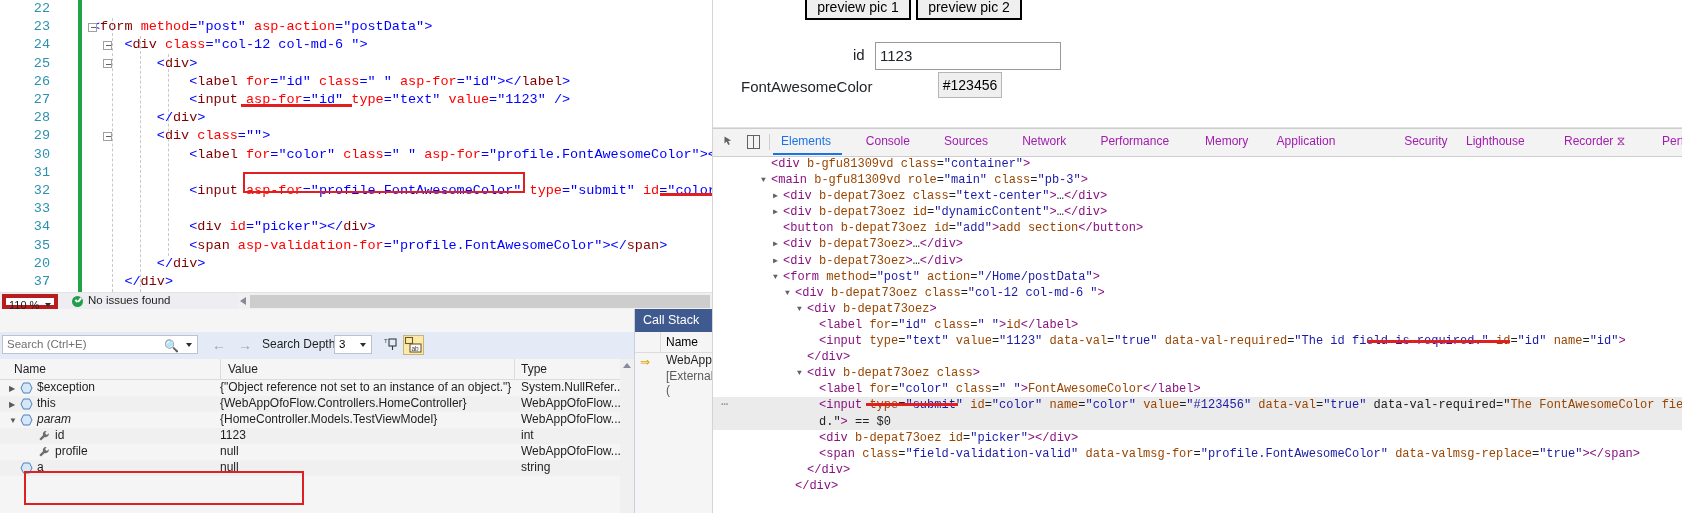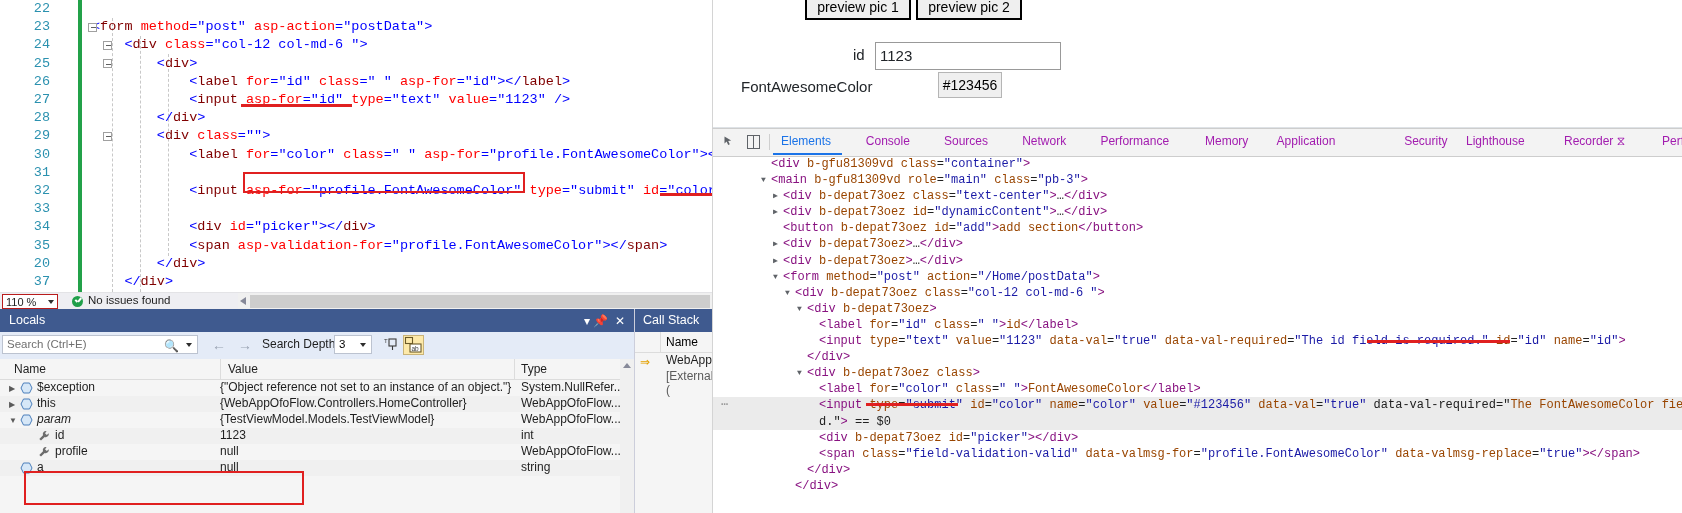--- a/index.html
+++ b/index.html
@@ -18,21 +18,21 @@
   .fold{position:absolute;width:9px;height:9px;border:1px solid #a0a0a0;background:#fff;top:4.5px;box-sizing:border-box;}
   .fold:before{content:"";position:absolute;left:1.5px;top:3.5px;width:5px;height:1px;background:#606060;}
   .vline{position:absolute;width:0;border-left:1px dashed #c8c8c8;}
 
   
   .t-blue{color:#0000ff;} .t-dk{color:#000000;} .t-tag{color:#800000;}
   .t-attr{color:#ff0000;} .t-val{color:#0000ff;}
 
   
   #editstat{position:absolute;left:0;top:292px;width:712px;height:17px;background:#eeeef2;border-top:1px solid #e3e3e6;font-size:11.5px;color:#1e1e1e;}
-  #zoombox{position:absolute;left:2px;top:1px;width:56px;height:15px;border:1px solid #b91c1c;background:#fff;font-size:11px;line-height:15px;padding-left:3px;box-sizing:border-box;}
+  #zoombox{position:absolute;left:2px;top:1px;width:56px;height:15px;border:4px solid #b91c1c;background:#fff;font-size:11px;line-height:15px;padding-left:3px;box-sizing:border-box;}
   #zoomcaret{position:absolute;right:3px;top:5px;width:0;height:0;border-left:3px solid transparent;border-right:3px solid transparent;border-top:4px solid #2d2d2d;}
   #issuedot{position:absolute;left:72px;top:3px;width:11px;height:11px;border-radius:50%;background:#1f9f4a;}
   #issuedot:after{content:"";position:absolute;left:2.5px;top:4px;width:3px;height:1.6px;background:#fff;transform:rotate(45deg);}
   #issuedot:before{content:"";position:absolute;left:4.5px;top:3px;width:5px;height:1.6px;background:#fff;transform:rotate(-50deg);}
   #issuetext{position:absolute;left:88px;top:1px;font-size:11.5px;}
   #hscroll{position:absolute;left:238px;top:0;right:0;height:17px;background:#f0f0f0;}
   #hsleft{position:absolute;left:2px;top:4px;width:0;height:0;border-top:4.5px solid transparent;border-bottom:4.5px solid transparent;border-right:6px solid #868999;}
   #hsthumb{position:absolute;left:12px;top:2px;right:2px;height:13px;background:#cdcdcd;}
 
   
@@ -155,26 +155,20 @@
       </div>
       <div id="issuedot"></div>
       <div id="issuetext">No issues found</div>
       <div id="hscroll">
         <div id="hsleft"></div>
         <div id="hsthumb"></div>
       </div>
     </div>
 
     <div id="locals">
-      <div id="localshdr">
-        <span id="localstitle">Locals</span>
-        <span class="hdrbtn" style="right:44px;">▾</span>
-        <span class="hdrbtn" style="right:26px;">📌</span>
-        <span class="hdrbtn" style="right:9px;">✕</span>
-      </div>
       <div id="localstoolbar">
         <div id="searchbox">
           <span id="searchph">Search (Ctrl+E)</span>
           <span id="searchicon">🔍</span>
           <span id="searchcaret"></span>
         </div>
         <span class="navarrow" style="left:212px;">←</span>
         <span class="navarrow" style="left:238px;">→</span>
         <span id="depthlabel">Search Depth:</span>
         <div id="depthsel">
@@ -221,21 +215,21 @@
             <span class="cname" style="left:37px;">this</span>
             <span class="cval">{WebAppOfoFlow.Controllers.HomeController}</span>
             <span class="ctype">WebAppOfoFlow....</span>
           </div>
           <div class="lrow" style="top: 103px;">
             <span class="expander" style="left:9px;">▼</span>
             <span class="hexicon" style="left:20px;"><svg width="13" height="12" viewBox="0 0 13 12">
                 <path d="M3.5 1 L9.5 1 L12 6 L9.5 11 L3.5 11 L1 6 Z" fill="#d6e7f7" stroke="#4a7ebb" stroke-width="1"></path>
               </svg></span>
             <span class="cname" style="left:37px;font-style:italic;">param</span>
-            <span class="cval">{TestViewModel.Models.TestViewModel}</span>
+            <span class="cval">{HomeController.Models.TestViewModel}</span>
             <span class="ctype">WebAppOfoFlow....</span>
           </div>
           <div class="lrow alt" style="top: 119px;">
             <span class="wrenchicon" style="left:38px;"><svg width="12" height="12" viewBox="0 0 12 12">
                 <path d="M8.6 1.2 a3 3 0 0 0 -3.6 4 L1.3 8.9 l1.7 1.7 l3.7-3.7 a3 3 0 0 0 4-3.6 L8.8 5 L7 3.2 Z" fill="#6d6d6d"></path>
               </svg></span>
             <span class="cname" style="left:55px;">id</span>
             <span class="cval">1123</span>
             <span class="ctype">int</span>
           </div>

